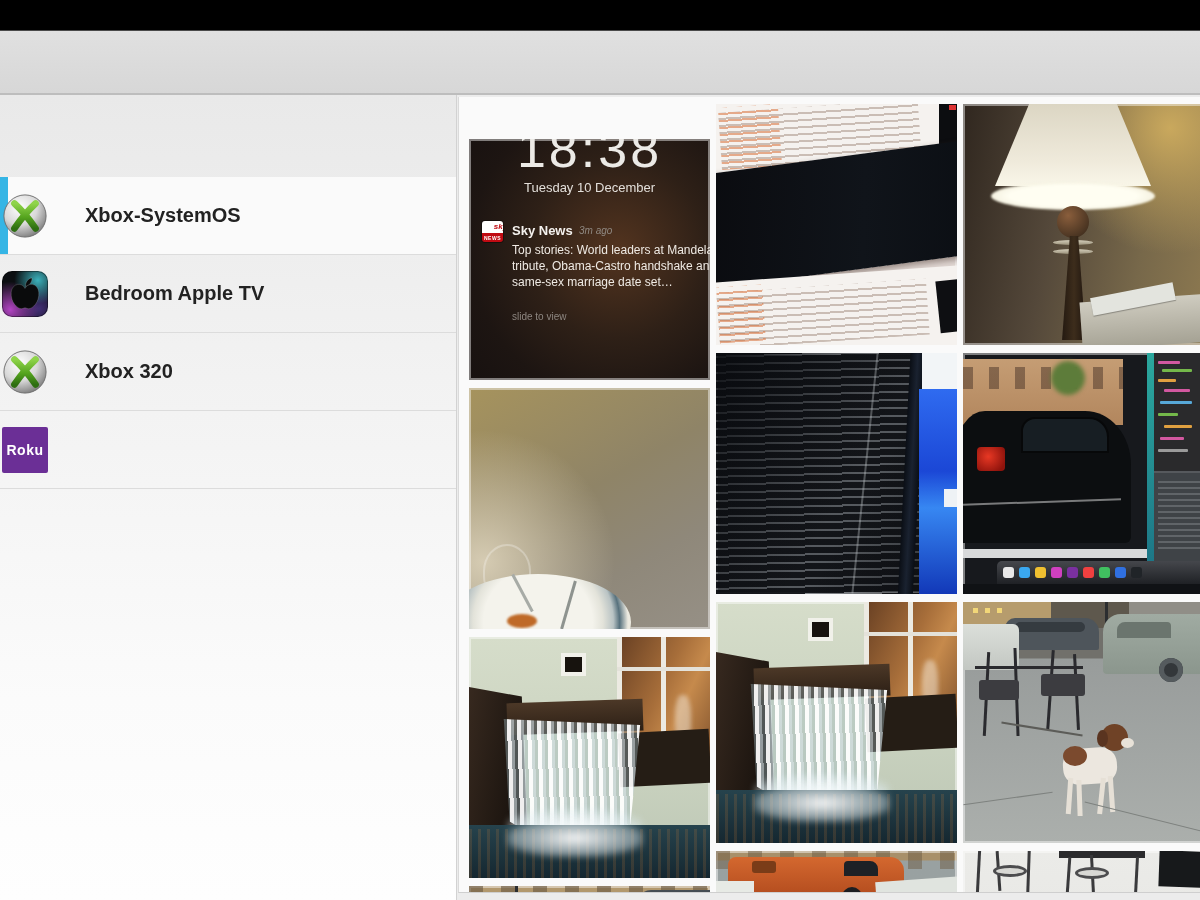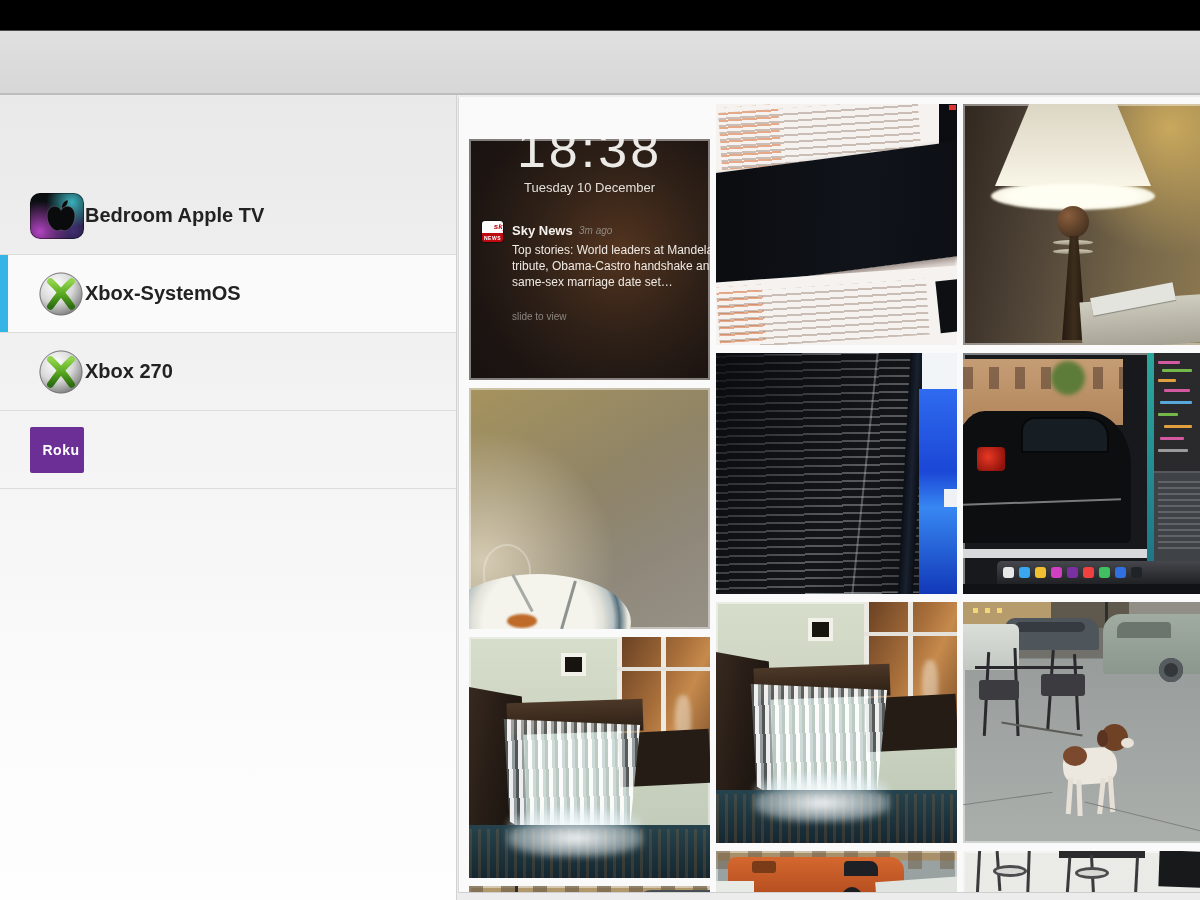--- a/index.html
+++ b/index.html
@@ -21,21 +21,21 @@
     background:linear-gradient(180deg,#e9e9e9 0%,#f2f2f2 35%,#fbfbfb 75%,#fefefe 100%);
     border-right:1px solid #d2d2d2;box-sizing:border-box;}
   .panel-header{position:absolute;left:0;top:18px;width:447px;height:56px;
     background:#35b5e5;color:#fff;font-size:20px;font-weight:700;
     display:flex;align-items:center;justify-content:center;letter-spacing:.2px;}
   .device-list{position:absolute;left:0;top:82px;width:456px;}
   .device-row{position:relative;height:77px;border-bottom:1px solid #dcdcdc;
     display:flex;align-items:center;background:rgba(255,255,255,0);}
   .device-row.selected{background:#fafafa;}
   .sel-bar{position:absolute;left:0;top:0;width:8px;height:100%;background:#35b5e5;}
-  .device-icon{position:absolute;left:30px;width:46px;height:46px;padding-left:8px;}
+  .device-icon{position:absolute;left:2px;width:46px;height:46px;}
   .device-label{position:absolute;left:85px;font-size:20px;font-weight:700;color:#222;}
 
   .appletv-icon{border-radius:10px;
     background:
       radial-gradient(circle at 78% 20%, rgba(62,185,196,.95), rgba(62,185,196,0) 46%),
       radial-gradient(circle at 18% 84%, rgba(196,74,214,.9), rgba(196,74,214,0) 52%),
       radial-gradient(circle at 80% 82%, rgba(96,64,170,.65), rgba(96,64,170,0) 48%),
       #0b0e11;
     box-shadow:inset 0 0 0 1px rgba(0,0,0,.4);}
   .roku-icon{border-radius:2px;background:#6b2f96;display:flex;align-items:center;justify-content:center;
@@ -235,30 +235,20 @@
 </head>
 <body>
 
 <div class="abs statusbar"></div>
 <div class="abs toolbar"></div>
 
 <div class="abs device-panel">
 
   <div class="device-list">
 
-    <div class="device-row">
-      <span class="device-icon appletv-icon">
-        <svg width="46" height="46" viewBox="0 0 100 100">
-          <path fill="#0a0b0c" stroke="rgba(255,255,255,0.18)" stroke-width="2" d="M50 38 C44 24 22 26 20 46 C18 68 34 82 42 82 C46 82 47 80 50 80 C53 80 54 82 58 82 C66 82 82 68 80 46 C78 26 56 24 50 38 Z"></path>
-          <path fill="#0a0b0c" stroke="rgba(255,255,255,0.18)" stroke-width="2" d="M51 33 C51 23 58 16 65 15 C66 24 59 32 51 33 Z"></path>
-        </svg>
-      </span>
-      <span class="device-label">Bedroom Apple TV</span>
-    </div>
-
     <div class="device-row selected">
       <span class="sel-bar"></span>
       <span class="device-icon">
         <svg width="46" height="46" viewBox="0 0 48 48">
           <defs>
             <radialGradient id="sph" cx="38%" cy="30%" r="75%">
               <stop offset="0%" stop-color="#ffffff"></stop>
                 <stop offset="55%" stop-color="#d8d8d8"></stop>
               <stop offset="85%" stop-color="#9a9a9a"></stop>
                 <stop offset="100%" stop-color="#787878"></stop>
@@ -271,28 +261,38 @@
           </defs>
           <circle cx="24" cy="24" r="22" fill="url(#sph)" stroke="#6f6f6f" stroke-width="1"></circle>
           <path d="M13 11 Q24 21 35 37" stroke="url(#grx)" stroke-width="7" fill="none" stroke-linecap="round"></path>
           <path d="M35 11 Q24 21 13 37" stroke="url(#grx)" stroke-width="7" fill="none" stroke-linecap="round"></path>
         </svg>
       </span>
       <span class="device-label">Xbox-SystemOS</span>
     </div>
 
     <div class="device-row">
+      <span class="device-icon appletv-icon">
+        <svg width="46" height="46" viewBox="0 0 100 100">
+          <path fill="#0a0b0c" stroke="rgba(255,255,255,0.18)" stroke-width="2" d="M50 38 C44 24 22 26 20 46 C18 68 34 82 42 82 C46 82 47 80 50 80 C53 80 54 82 58 82 C66 82 82 68 80 46 C78 26 56 24 50 38 Z"></path>
+          <path fill="#0a0b0c" stroke="rgba(255,255,255,0.18)" stroke-width="2" d="M51 33 C51 23 58 16 65 15 C66 24 59 32 51 33 Z"></path>
+        </svg>
+      </span>
+      <span class="device-label">Bedroom Apple TV</span>
+    </div>
+
+    <div class="device-row">
       <span class="device-icon">
         <svg width="46" height="46" viewBox="0 0 48 48">
           <circle cx="24" cy="24" r="22" fill="url(#sph)" stroke="#6f6f6f" stroke-width="1"></circle>
           <path d="M13 11 Q24 21 35 37" stroke="url(#grx)" stroke-width="7" fill="none" stroke-linecap="round"></path>
           <path d="M35 11 Q24 21 13 37" stroke="url(#grx)" stroke-width="7" fill="none" stroke-linecap="round"></path>
         </svg>
       </span>
-      <span class="device-label">Xbox 270</span>
+      <span class="device-label">Xbox 320</span>
     </div>
 
     <div class="device-row">
       <span class="device-icon roku-icon">
         <span>Roku</span>
       </span>
     </div>
 
 
   </div>

